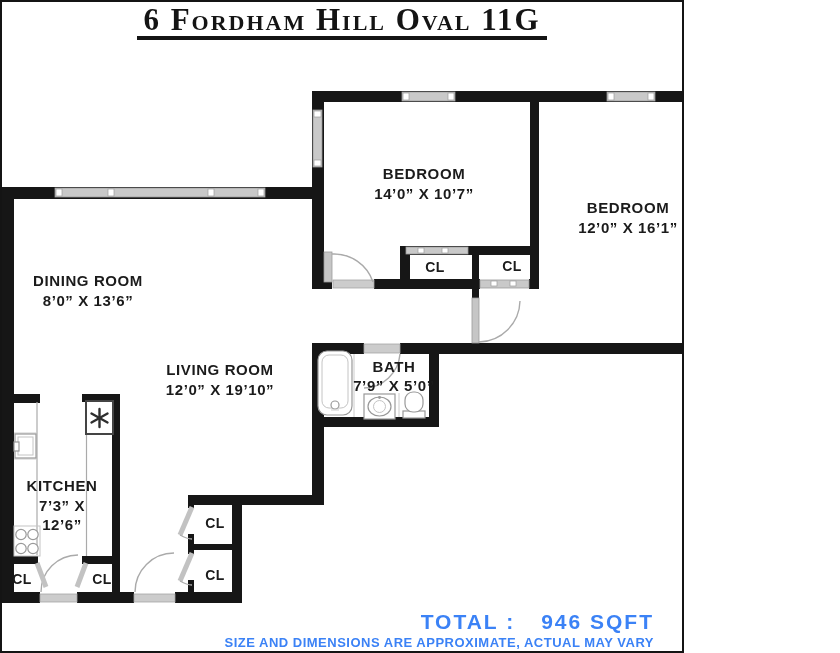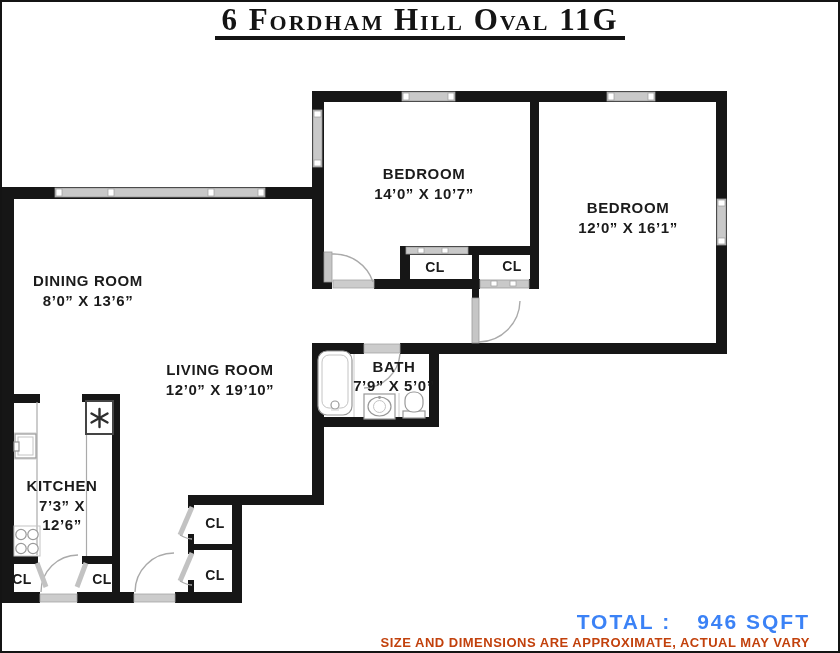--- a/index.html
+++ b/index.html
@@ -1,16 +1,16 @@
 <!DOCTYPE html>
 <html><head>
 <meta charset="utf-8">
 <style>
   html,body{margin:0;padding:0;background:#fff;}
-  #stage{position:relative;width:840px;height:653px;background:#fff;box-sizing:border-box;
+  #stage{position:relative;width:684px;height:653px;background:#fff;box-sizing:border-box;
          border:2px solid #141414;overflow:hidden;font-family:"Liberation Sans",sans-serif;}
   #titlebar{position:absolute;top:1px;left:0;width:100%;text-align:center;}
   #titlebar .t{display:inline-block;font-family:"Liberation Serif",serif;font-variant:small-caps;
           font-weight:700;font-size:31px;letter-spacing:2px;color:#141414;
           border-bottom:4px solid #141414;padding:0 6px 0 6px;line-height:33px;}
   svg{position:absolute;left:0;top:0;}
   .wall{fill:#161616;}
   .win{fill:#c9c9c9;stroke:#9b9b9b;stroke-width:.8;}
   .tick{fill:#fff;stroke:#9b9b9b;stroke-width:.7;}
   .slide{fill:#c9c9c9;stroke:#9b9b9b;stroke-width:.8;}
@@ -21,21 +21,21 @@
   .fix{fill:#ffffff;stroke:#999999;stroke-width:1.2;}
   .fixlight{fill:none;stroke:#c4c4c4;stroke-width:1;}
   .thin{stroke:#aaaaaa;stroke-width:1.2;fill:none;}
   .cellline{stroke:#cccccc;stroke-width:1;fill:none;}
   .lbl{font:700 15px "Liberation Sans",sans-serif;letter-spacing:.6px;fill:#1b1b1b;text-anchor:middle;}
   .cl{font:700 14px "Liberation Sans",sans-serif;letter-spacing:.5px;fill:#1b1b1b;text-anchor:middle;}
   #totalline{position:absolute;top:608px;right:28px;font-weight:700;font-size:21px;
              letter-spacing:2px;color:#3b82f6;white-space:nowrap;}
   #totalline .gap{display:inline-block;width:26px;}
   #disclaimer{position:absolute;top:633px;right:28px;font-weight:700;font-size:13px;
-              letter-spacing:.5px;color:#c2410c;white-space:nowrap;}
+              letter-spacing:.5px;color:#3b82f6;white-space:nowrap;}
   #watermark{position:absolute;top:620px;right:1px;font-weight:400;font-size:22px;
              letter-spacing:1px;color:#8f8f8f;opacity:.5;white-space:nowrap;}
 </style>
 </head>
 <body>
 
 <div id="stage">
 
   <div id="titlebar">
     <span class="t">6 Fordham Hill Oval 11G</span>

